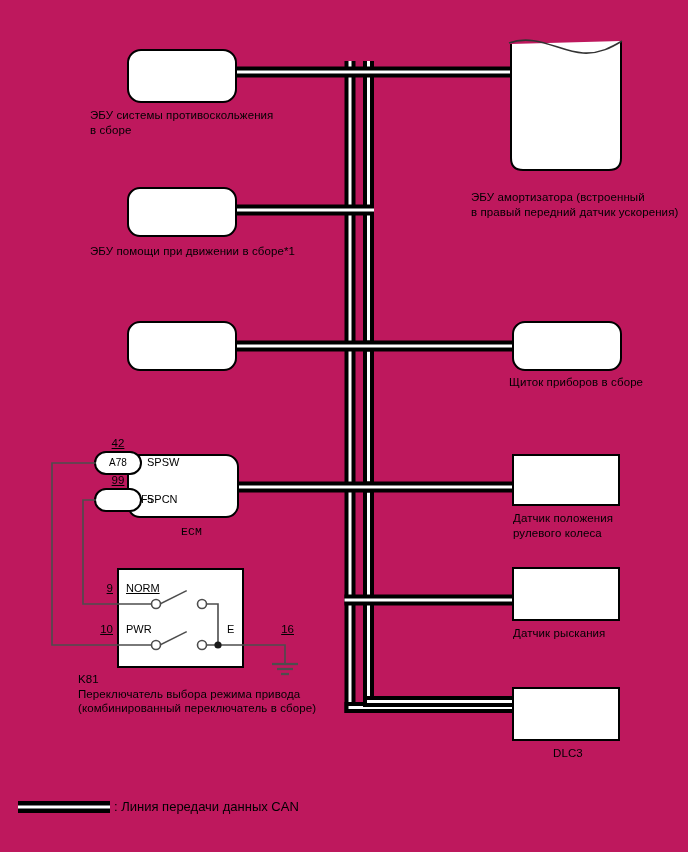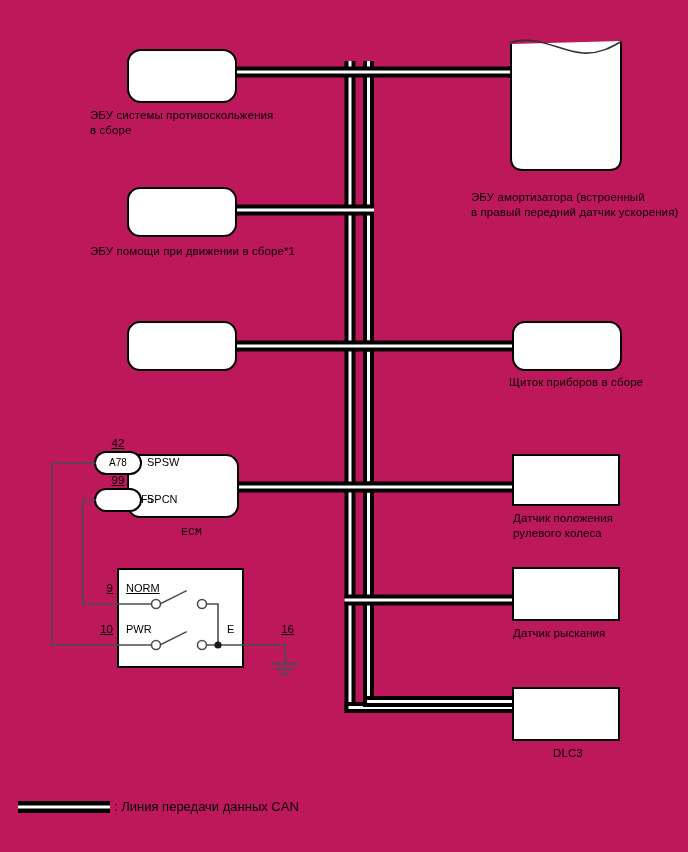--- a/index.html
+++ b/index.html
@@ -208,20 +208,23 @@
 
   <div class="lbl" style="left:509px; top:375px;">Щиток приборов в сборе</div>
 
   <div class="lbl" style="left:513px; top:511px;">Датчик положения
 рулевого колеса</div>
 
   <div class="lbl" style="left:513px; top:626px;">Датчик рыскания</div>
 
   <div class="lbl" style="left:553px; top:746px;">DLC3</div>
 
+  <div class="lbl" style="left:78px; top:672px;">K81
+Переключатель выбора режима привода
+(комбинированный переключатель в сборе)</div>
 
   <div class="pin" style="left:98px; top:437px; width:40px;">42</div>
   <div class="conn-txt" style="left:98px; top:456px;">A78</div>
   <div class="term" style="left:147px; top:456px;">SPSW</div>
 
   <div class="pin" style="left:98px; top:474px; width:40px;">99</div>
   <div class="conn-txt" style="left:98px; top:493px;margin-left:29px;">F5</div>
   <div class="term" style="left:147px; top:493px;">SPCN</div>
 
   <div class="pin" style="left:95px; top:582px; width:18px; text-align:right;">9</div>

